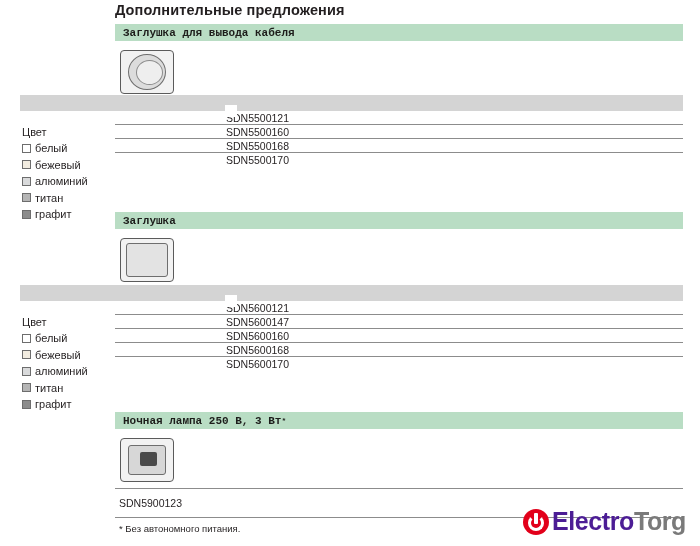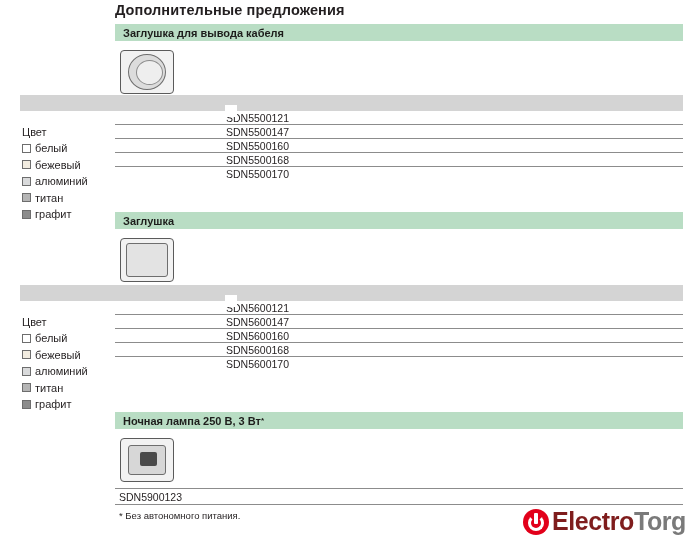--- a/index.html
+++ b/index.html
@@ -33,20 +33,21 @@
 
   .band {
     background: #b9ddc4;
     height: 17px;
     display: flex;
     align-items: center;
     padding-left: 8px;
     font-weight: bold;
     font-size: 11px;
     color: #1d1d1b;
+    font-family: Liberation Mono, monospace;
   }
 
   .band sup {
     font-size: 8px;
     vertical-align: super;
   }
 
   .product-img {
     margin-top: 9px;
     margin-left: 5px;
@@ -171,21 +172,21 @@
     align-items: center;
     gap: 4px;
     font-size: 11px;
     padding-left: 2px;
   }
 
   .single-ref {
     margin-top: 6px;
     border-top: 1px solid #8c8c8c;
     border-bottom: 1px solid #8c8c8c;
-    height: 17px;
+    height: 30px;
     display: flex;
     align-items: center;
     padding-left: 4px;
     font-size: 10.5px;
   }
 
   .footnote {
     margin-top: 5px;
     font-size: 9.5px;
     padding-left: 4px;
@@ -226,21 +227,21 @@
     position: absolute;
     left: 5px;
     top: 6px;
     width: 16px;
     height: 16px;
     border: 3.5px solid #ffffff;
     border-radius: 50%;
     border-top-color: transparent;
     box-sizing: border-box;
   }
-  .logo .t1 { color: #7f1d1d; }
+  .logo .t1 { color: #4c1d95; }
   .logo .t2 { color: #7a7a7a; }
 </style>
 </head>
 <body>
 
 <div class="page-title">Дополнительные предложения</div>
 
 <div class="section" style="top:24px;">
   <div class="band">
     <span>Заглушка для вывода кабеля</span>
@@ -285,24 +286,20 @@
     <div class="hdr-right">
         <span class="hdr-swatch"></span>
       </div>
   </div>
   <div class="crow">
       <div class="cname"></div>
       <div class="cref">SDN5500121</div>
     </div>
   <div class="crow">
       <div class="cname"></div>
-      <div class="cref">SDN5500147</div>
-    </div>
-  <div class="crow">
-      <div class="cname"></div>
       <div class="cref">SDN5500160</div>
     </div>
   <div class="crow">
       <div class="cname"></div>
       <div class="cref">SDN5500168</div>
     </div>
   <div class="crow">
       <div class="cname"></div>
       <div class="cref">SDN5500170</div>
     </div>

